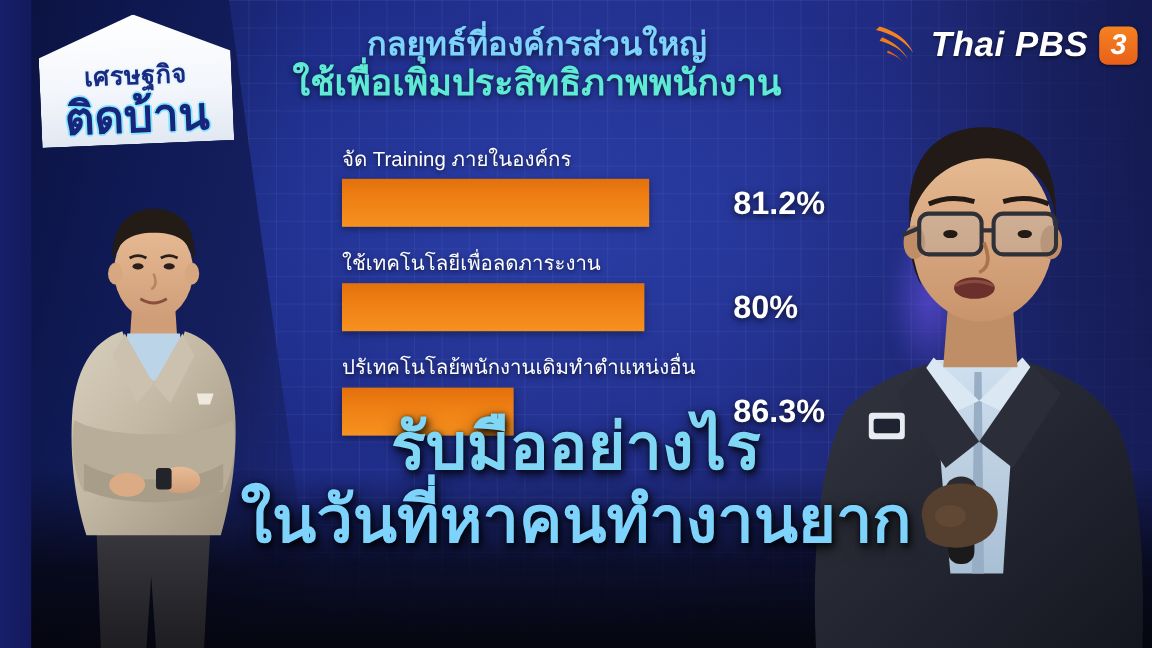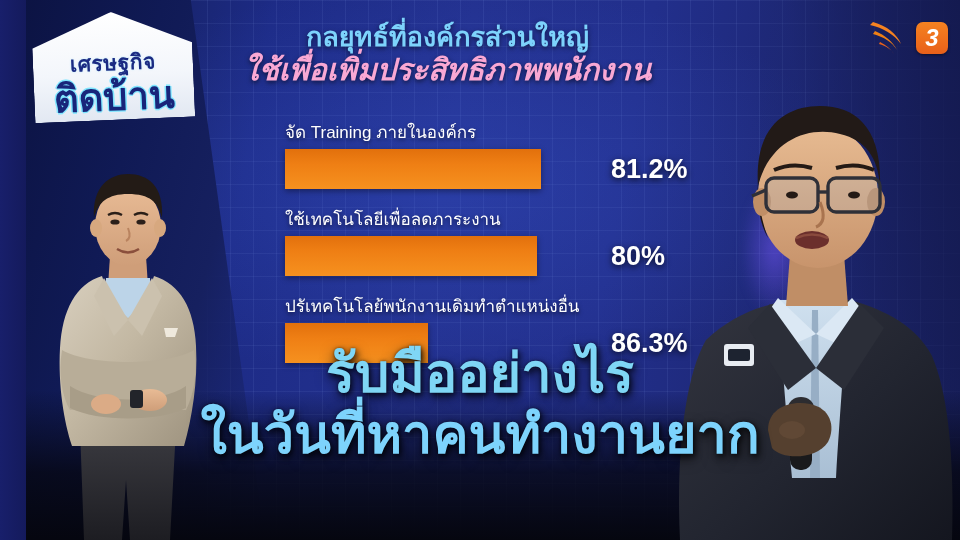--- a/index.html
+++ b/index.html
@@ -118,24 +118,23 @@
   .headline {
     position: absolute; left: 215px; top: 22px; width: 465px;
     text-align: center;
   }
   .headline .h-white {
     font-size: 27px; font-weight: bold; color: #7dd3fc;
     line-height: 1.12;
     text-shadow: 0 2px 5px rgba(0,0,0,0.55);
   }
   .headline .h-orange {
-    font-size: 30px; font-weight: bold; color: #f9a8d4;
+    font-size: 30px; font-weight: bold; color: #5eead4;
     line-height: 1.15; margin-top: 1px;
     text-shadow: 0 2px 5px rgba(0,0,0,0.6);
-    font-style: italic;
   }
 
   
   .chart { position: absolute; left: 285px; top: 118px; width: 420px; }
   .bar-row { margin-bottom: 16px; }
   .bar-label {
     font-size: 17px; color: #ffffff; font-weight: normal;
     margin-bottom: 4px;
     text-shadow: 0 2px 4px rgba(0,0,0,0.6);
     white-space: nowrap;
@@ -330,20 +329,21 @@
     <div class="logo-line1">เศรษฐกิจ</div>
     <div class="logo-line2">ติดบ้าน</div>
   </div>
 
   <div class="tpbs">
     <svg class="tpbs-bird" viewBox="0 0 40 36">
       <path d="M3 5 C16 8 27 14 34 24 C30 14 20 6 6 2 Z" fill="#f58220"></path>
       <path d="M6 14 C17 17 25 22 30 30 C26 22 18 15 8 11 Z" fill="#ef7f14"></path>
       <path d="M12 24 C19 26 24 29 27 34 C24 29 19 25 13 22 Z" fill="#e8601a"></path>
     </svg>
+    <span class="tpbs-word">Thai PBS</span>
     <span class="tpbs-num">3</span>
   </div>
 
   <div class="headline">
     <div class="h-white">กลยุทธ์ที่องค์กรส่วนใหญ่</div>
     <div class="h-orange">ใช้เพื่อเพิ่มประสิทธิภาพพนักงาน</div>
   </div>
 
   <div class="chart">
 

